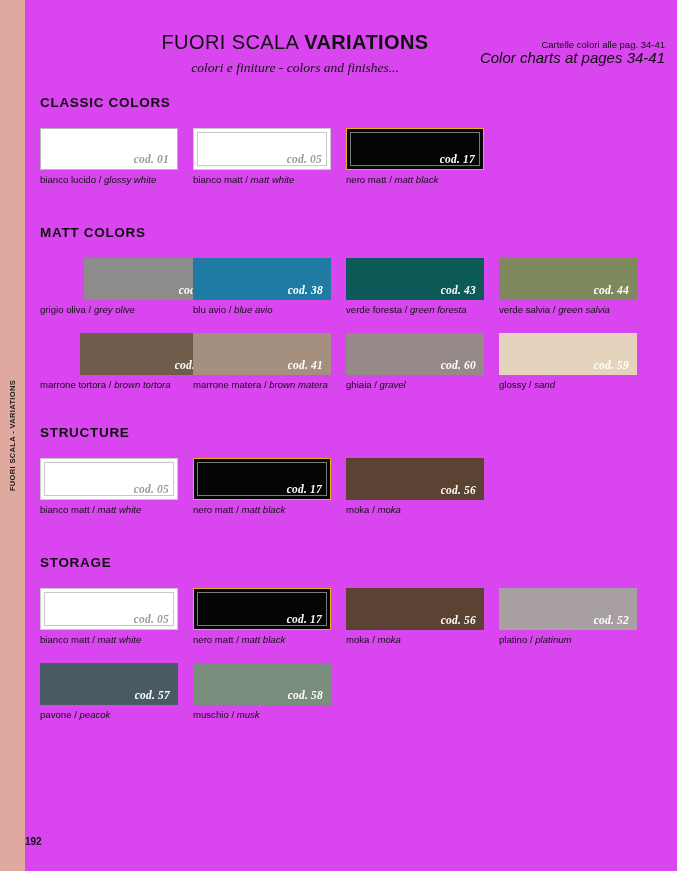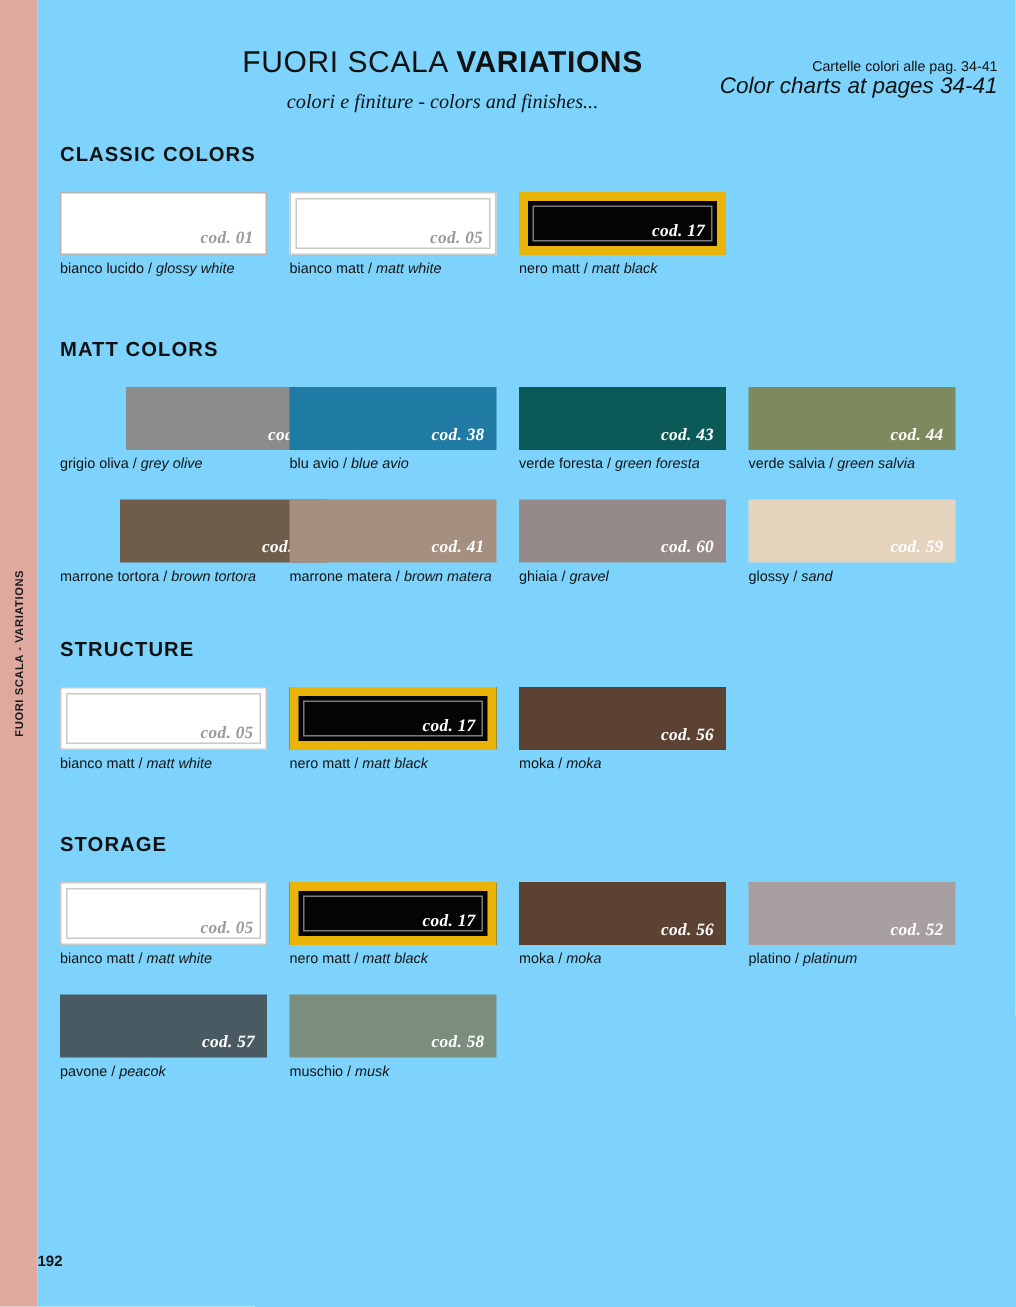--- a/index.html
+++ b/index.html
@@ -44,21 +44,21 @@
     color: #1a1a1a;
   }
 
   
   #page {
     position: absolute;
     left: 25px;
     top: 0;
     width: 652px;
     height: 871px;
-    background: #7dd3fc;
+    background: #d946ef;
     text-decoration: underline;
   }
 
   
   #header {
     position: absolute;
     left: 0;
     top: 30px;
     width: 652px;
     height: 60px;
@@ -158,21 +158,21 @@
     content: "";
     position: absolute;
     left: 3px;
     top: 3px;
     right: 3px;
     bottom: 3px;
     border: 1px solid #c9c9c9;
     pointer-events: none;
   }
   .swatch-box.darkdouble {
-    border: 6px solid #eab308;
+    border: 1px solid #eab308;
     padding-left: 36px;
   }
   .swatch-box.darkdouble::after {
     border-color: #7a7a7a;
   }
   .swatch-code {
     position: absolute;
     right: 8px;
     bottom: 4px;
     font-family: "Liberation Serif", serif;

